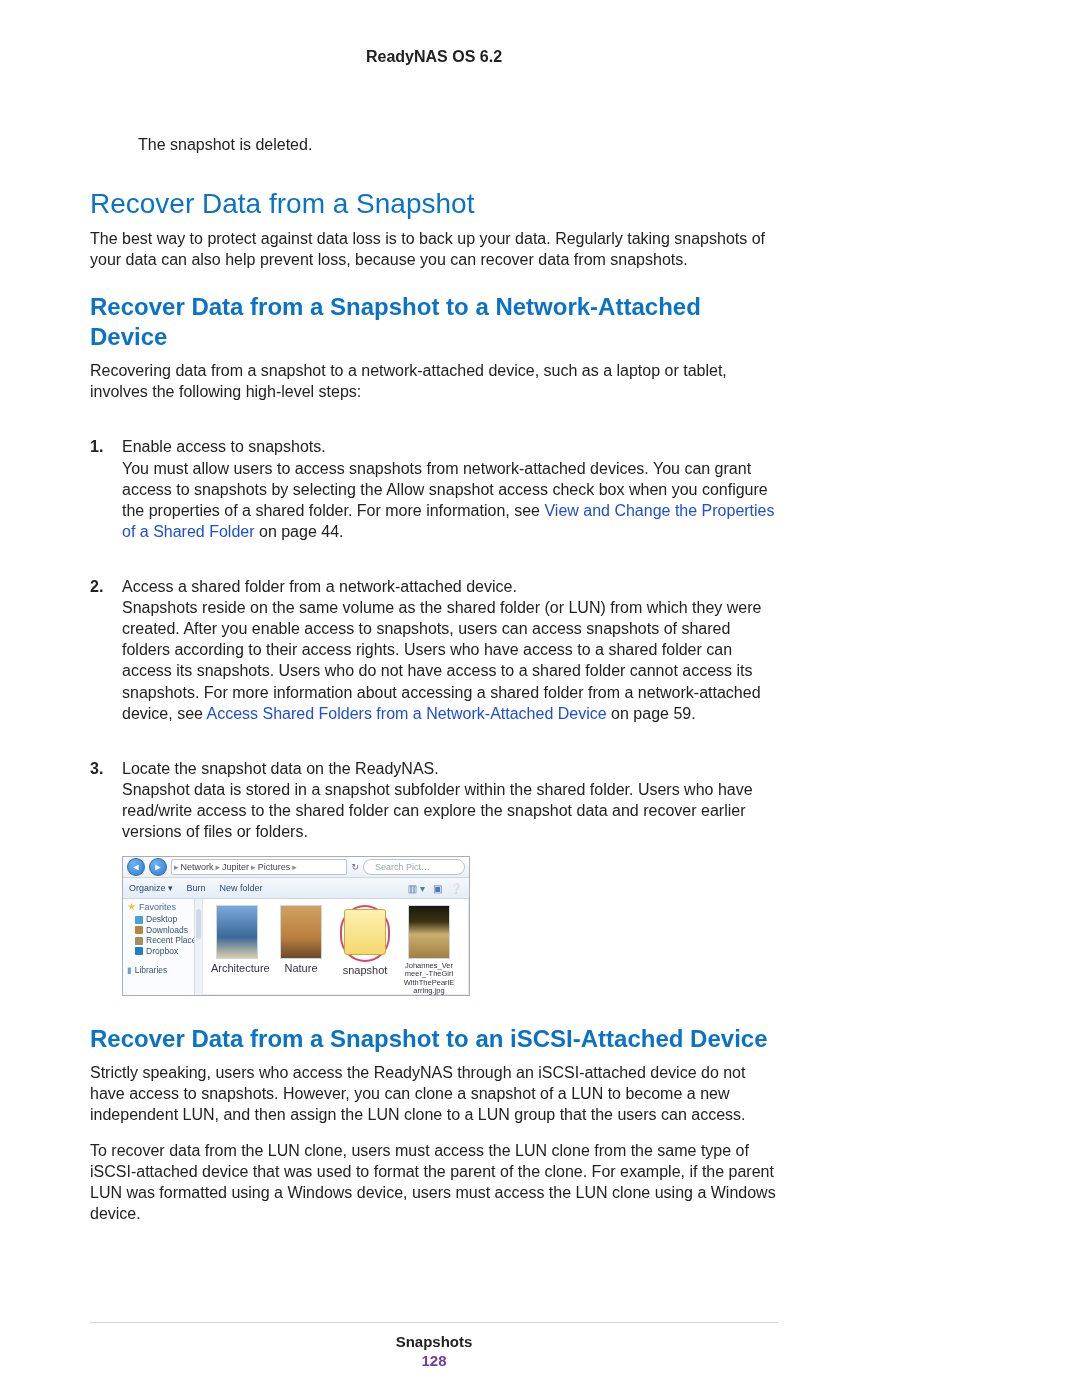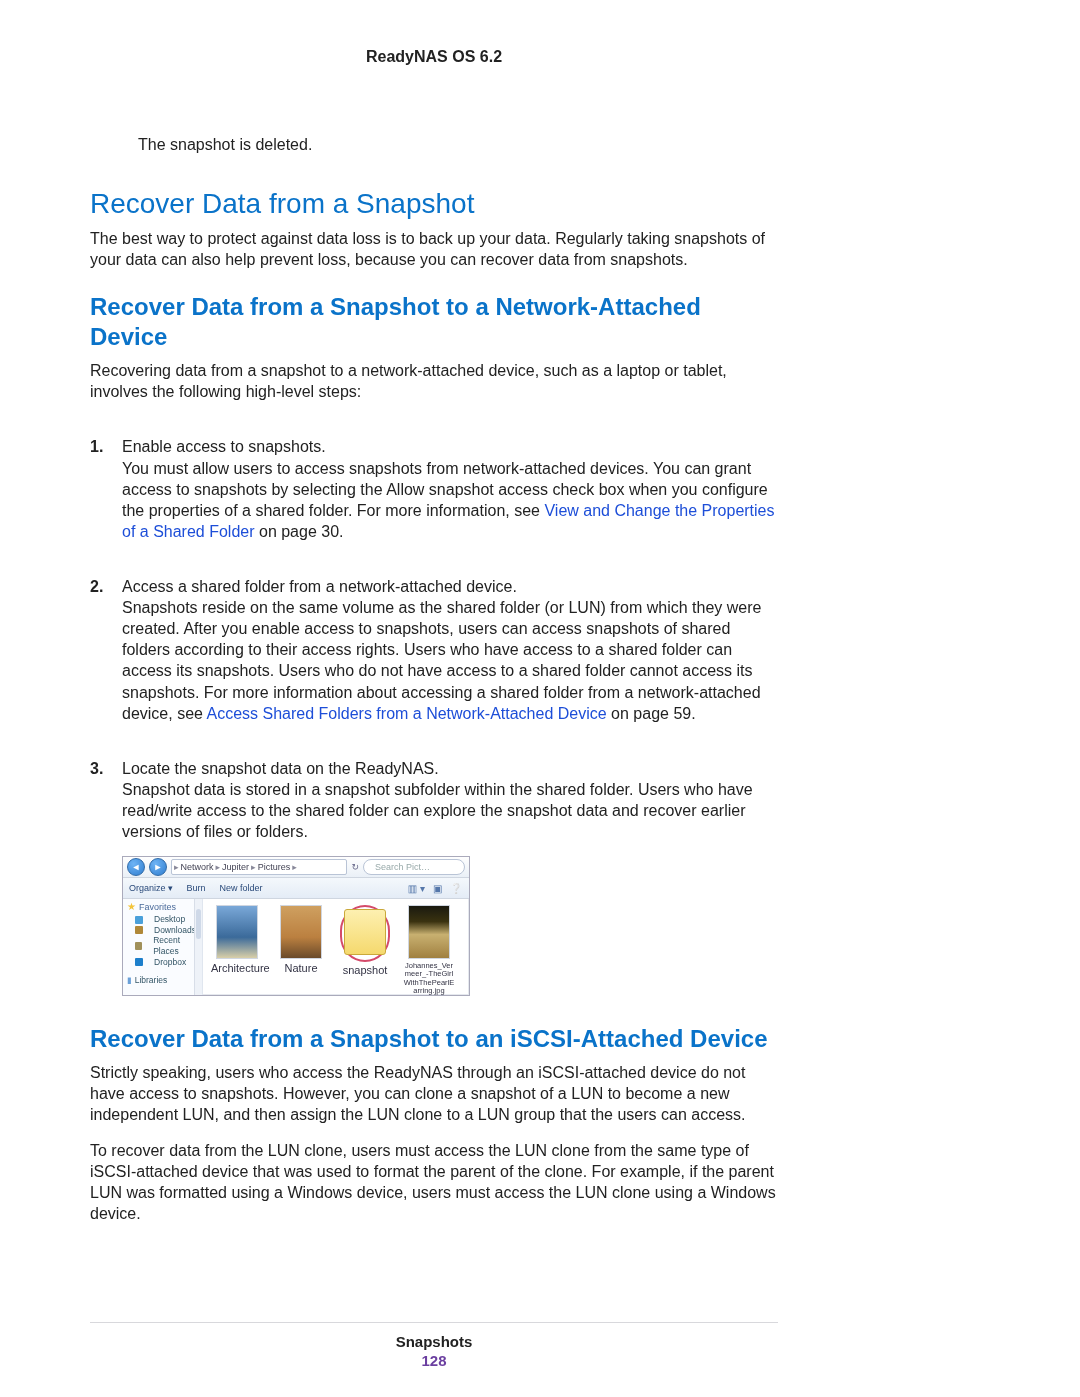--- a/index.html
+++ b/index.html
@@ -138,21 +138,21 @@
   .exp-body { display: flex; height: 96px; }
   .exp-side {
     width: 75px;
     border-right: 1px solid #e0e6ef;
     background: #fafcff;
     padding: 2px 0 2px 4px;
     position: relative;
   }
   .fav-head { color: #4a6a9a; font-size: 9px; display: flex; align-items: center; gap: 3px; margin-bottom: 2px; }
   .fav-star { color: #f3c43a; font-size: 10px; }
-  .fav-item { color: #356; font-size: 8.5px; padding-left: 8px; display: flex; align-items: center; gap: 11px; line-height: 1.25; }
+  .fav-item { color: #356; font-size: 8.5px; padding-left: 8px; display: flex; align-items: center; gap: 3px; line-height: 1.25; }
   .fav-dot { width: 8px; height: 8px; display: inline-block; }
   .fav-desktop { background: #4aa0da; border-radius: 1px; }
   .fav-down { background: #b08838; border-radius: 1px; }
   .fav-recent { background: #a0905a; border-radius: 1px; }
   .fav-dropbox { background: #1d7fcb; border-radius: 1px; }
   .lib { margin-top: 8px; color: #356; font-size: 8.5px; display: flex; align-items: center; gap: 3px; }
   .scrollbar {
     position: absolute; right: 0; top: 0; bottom: 0; width: 7px;
     background: #eef2f8; border-left: 1px solid #d8dee8;
   }
@@ -211,21 +211,21 @@
 
   <h1 class="section">Recover Data from a Snapshot</h1>
   <p class="body">The best way to protect against data loss is to back up your data. Regularly taking snapshots of your data can also help prevent loss, because you can recover data from snapshots.</p>
 
   <h2 class="subsection">Recover Data from a Snapshot to a Network-Attached Device</h2>
   <p class="body">Recovering data from a snapshot to a network-attached device, such as a laptop or tablet, involves the following high-level steps:</p>
 
   <ol class="steps">
     <li>
       <span>Enable access to snapshots.</span><br>
-      <span>You must allow users to access snapshots from network-attached devices. You can grant access to snapshots by selecting the Allow snapshot access check box when you configure the properties of a shared folder. For more information, see </span><span class="link">View and Change the Properties of a Shared Folder</span><span class="cross-ref"> on page 30.</span>
+      <span>You must allow users to access snapshots from network-attached devices. You can grant access to snapshots by selecting the Allow snapshot access check box when you configure the properties of a shared folder. For more information, see </span><span class="link">View and Change the Properties of a Shared Folder</span><span class="cross-ref"> on page 44.</span>
     </li>
     <li>
       <span>Access a shared folder from a network-attached device.</span><br>
       <span>Snapshots reside on the same volume as the shared folder (or LUN) from which they were created. After you enable access to snapshots, users can access snapshots of shared folders according to their access rights. Users who have access to a shared folder can access its snapshots. Users who do not have access to a shared folder cannot access its snapshots. For more information about accessing a shared folder from a network-attached device, see </span><span class="link">Access Shared Folders from a Network-Attached Device</span><span class="cross-ref"> on page 59.</span>
     </li>
     <li>
       <span>Locate the snapshot data on the ReadyNAS.</span><br>
       <span>Snapshot data is stored in a snapshot subfolder within the shared folder. Users who have read/write access to the shared folder can explore the snapshot data and recover earlier versions of files or folders.</span>
     </li>
   </ol>

